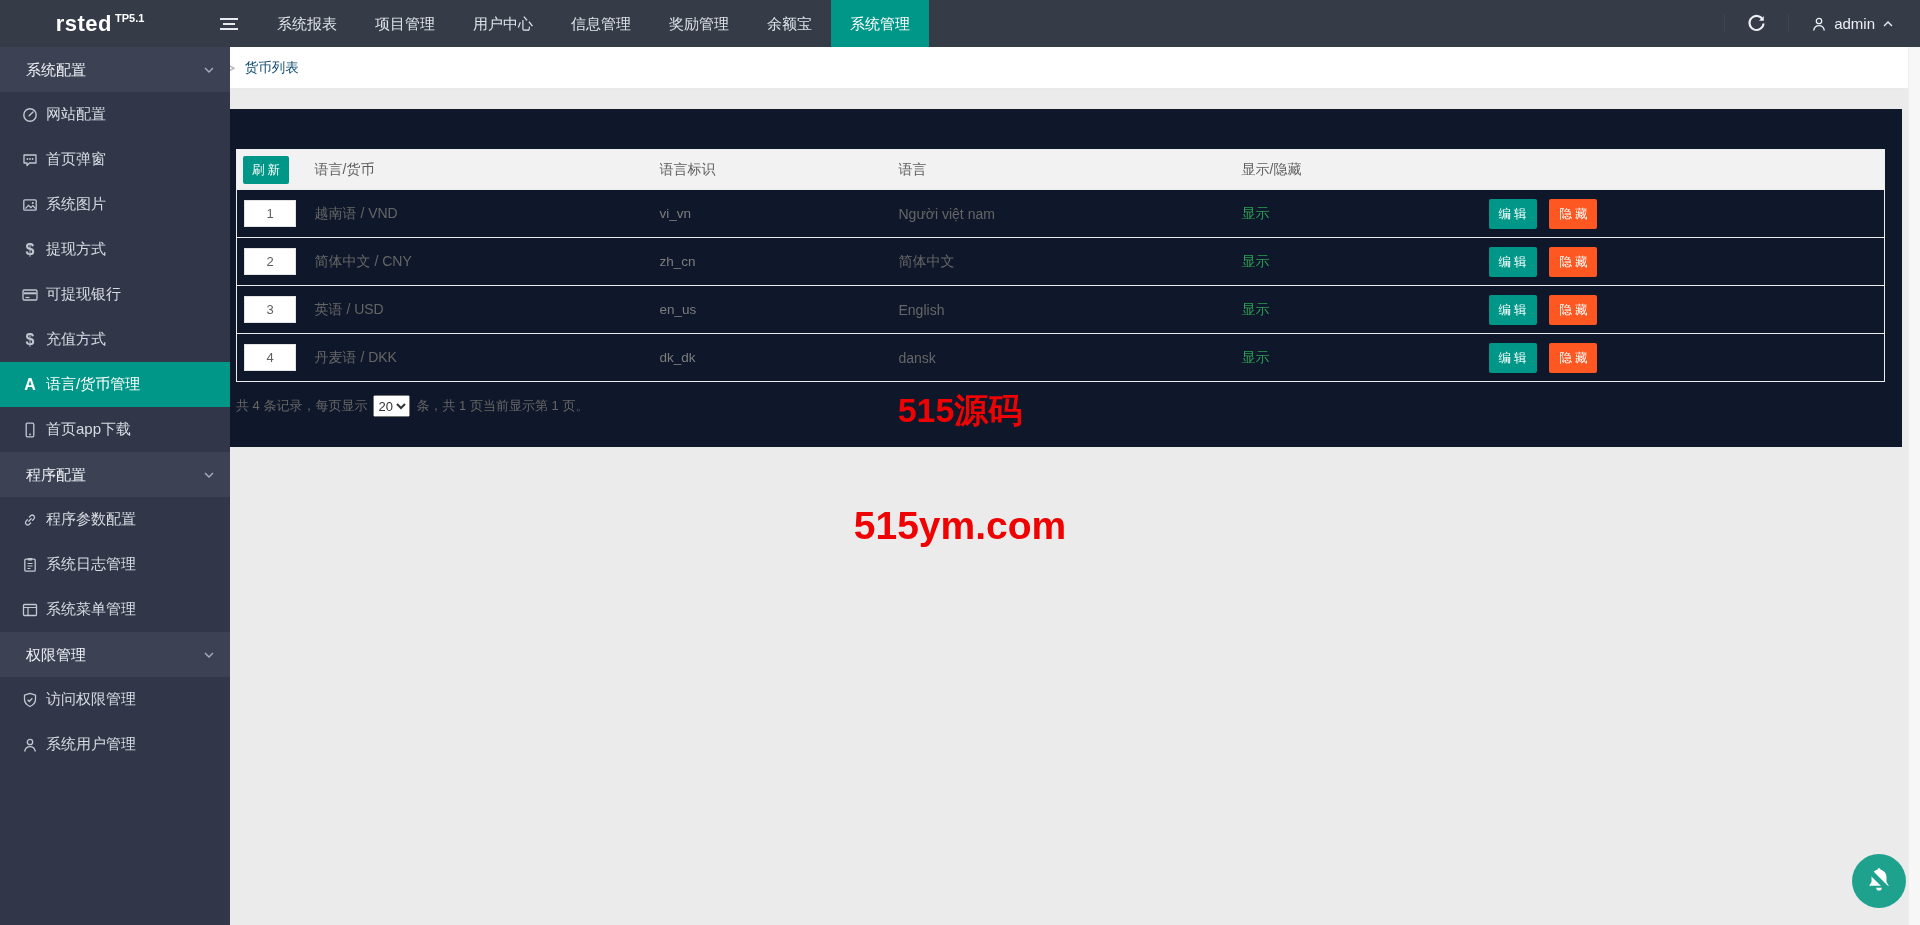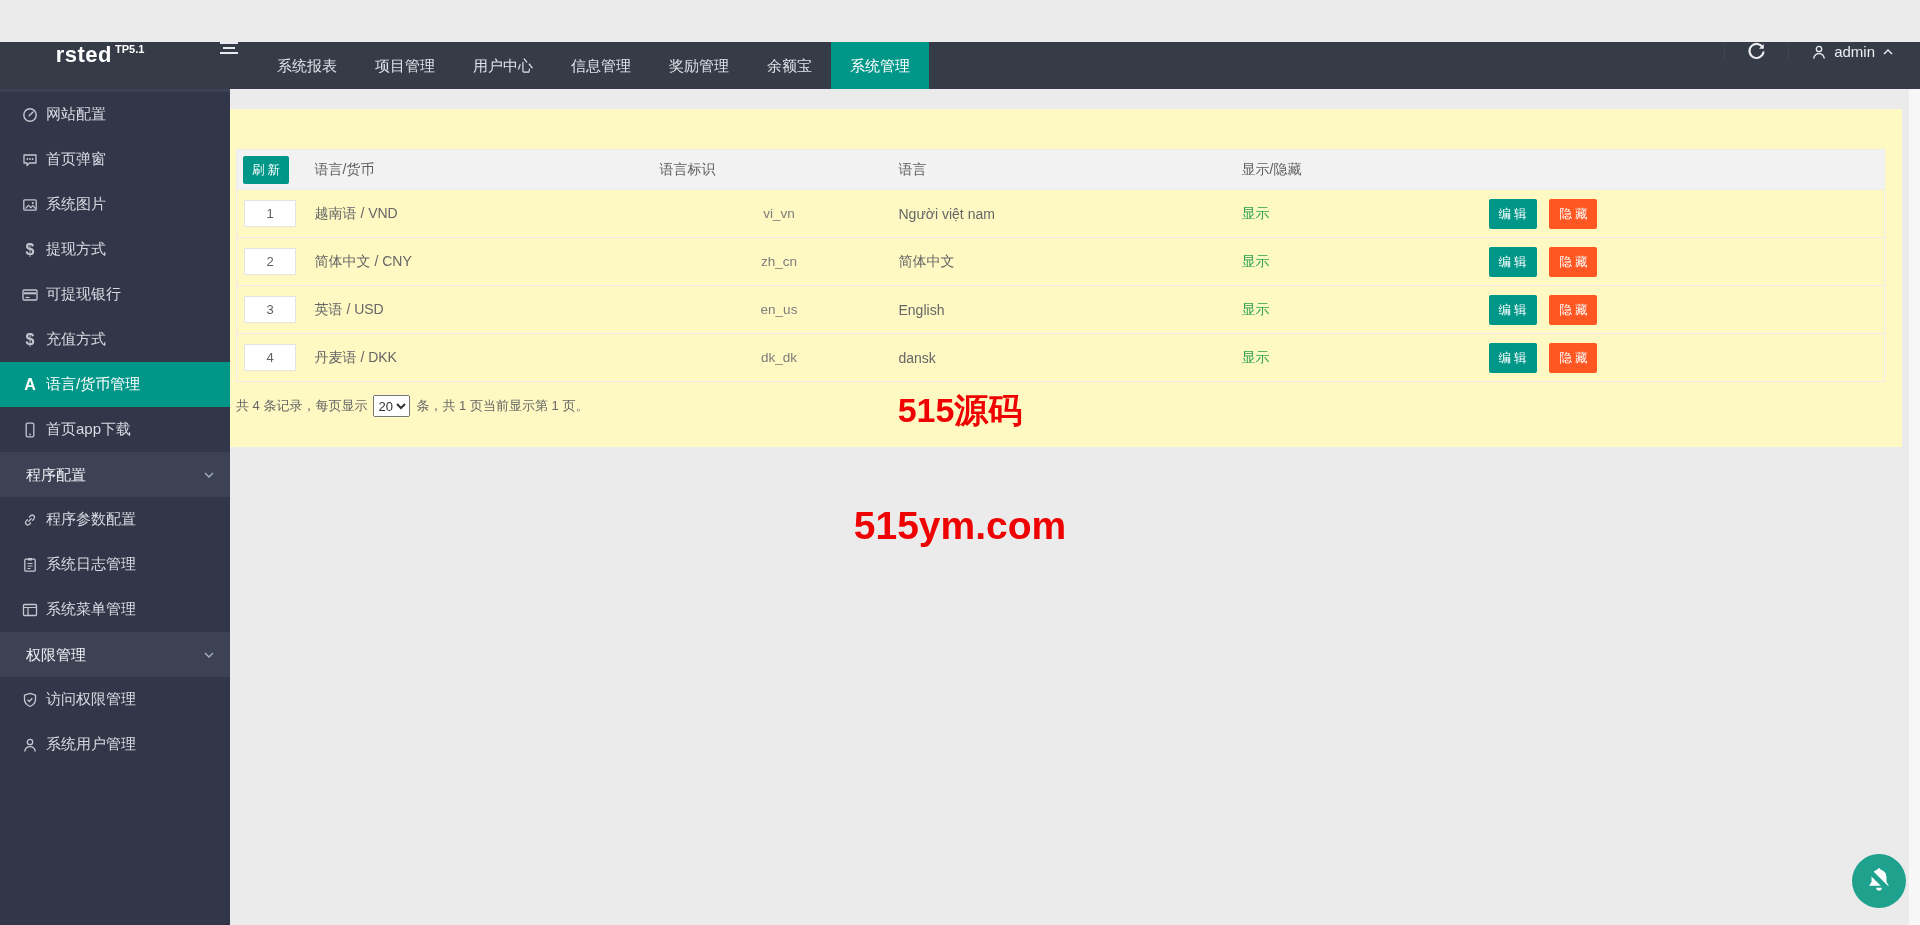--- a/index.html
+++ b/index.html
@@ -4,21 +4,21 @@
 <style>
   * { margin:0; padding:0; box-sizing:border-box; }
   html,body { width:1920px; height:925px; overflow:hidden; }
   body {
     font-family:"Liberation Sans","DejaVu Sans",sans-serif;
     background:#ebebeb; color:#666; position:relative;
   }
 
   
   .topbar { position:absolute; top:0; left:0; width:1920px; height:47px;
-            background:#353b47; display:flex; align-items:flex-start; z-index:10;margin-top:42px; }
+            background:#353b47; display:flex; align-items:center; z-index:10; }
   .logo { width:200px; display:flex; align-items:center; justify-content:center;
           color:#fff; }
   .logo-name { font-size:22px; font-weight:600; letter-spacing:.5px; }
   .logo-ver { font-size:11px; font-weight:700; margin:-12px 0 0 3px; }
   .burger { width:58px; display:flex; flex-direction:column; justify-content:center;
             align-items:center; gap:3px; cursor:pointer; }
   .burger i { display:block; width:18px; height:2px; background:#e8eaef; }
   .burger i.short { width:12px; }
   .nav { display:flex; align-items:stretch; }
   .nav-item { line-height:47px; padding:0 19px; font-size:15px; color:#dfe2e8; cursor:pointer; }
@@ -45,30 +45,30 @@
   .side-item.active { background:#009688; color:#fff; }
   .side-item.active .ico { color:#fff; }
 
   
   .main { position:absolute; left:200px; top:47px; right:0; bottom:0; background:#ebebeb; }
   .crumb-bar { height:42px; background:#fff; border-bottom:1px solid #e9e9e9;
                display:flex; align-items:center; padding-left:20px; }
   .crumb-icon { color:#b3b3b3; font-size:15px; margin-right:9px; }
   .crumb-title { color:#0c4a6e; font-size:13.5px; }
 
-  .card { margin:20px 18px 0; height:338px; background:#fef9c3; position:relative;
+  .card { margin:20px 18px 0; height:338px; background:#0f172a; position:relative;
           padding:40px 18px 0; }
 
   table { border-collapse:collapse; table-layout:fixed; width:1648px;
           border:1px solid #ededed; }
   thead tr { background:#f2f2f2; height:40px; }
   th { text-align:left; font-weight:normal; color:#5e5e5e; font-size:14px; }
   tbody tr { height:48px; border-top:1px solid #ececec; }
   td { font-size:14px; color:#666; }
-  .code-val { color:#7d7d7d; font-size:13.5px;text-align:center; }
+  .code-val { color:#7d7d7d; font-size:13.5px; }
   .status { color:#2da050; }
   .idx-input { width:52px; height:27px; border:1px solid #e3e3e3; background:#fff;
                text-align:center; color:#5f5f5f; font-size:13px; margin-left:7px; }
   .btn { display:inline-block; height:30px; line-height:30px; padding:0 7px 0 10px;
          border:none; border-radius:2px; color:#fff; font-size:12.5px;
          letter-spacing:3px; cursor:pointer; }
   .btn-edit { background:#009688; margin-right:9px; }
   .btn-hide { background:#ff5722; }
   .btn-refresh { height:28px; line-height:28px; background:#009688; color:#fff;
                  border:none; border-radius:2px; padding:0 6px 0 9px; font-size:12.5px;

